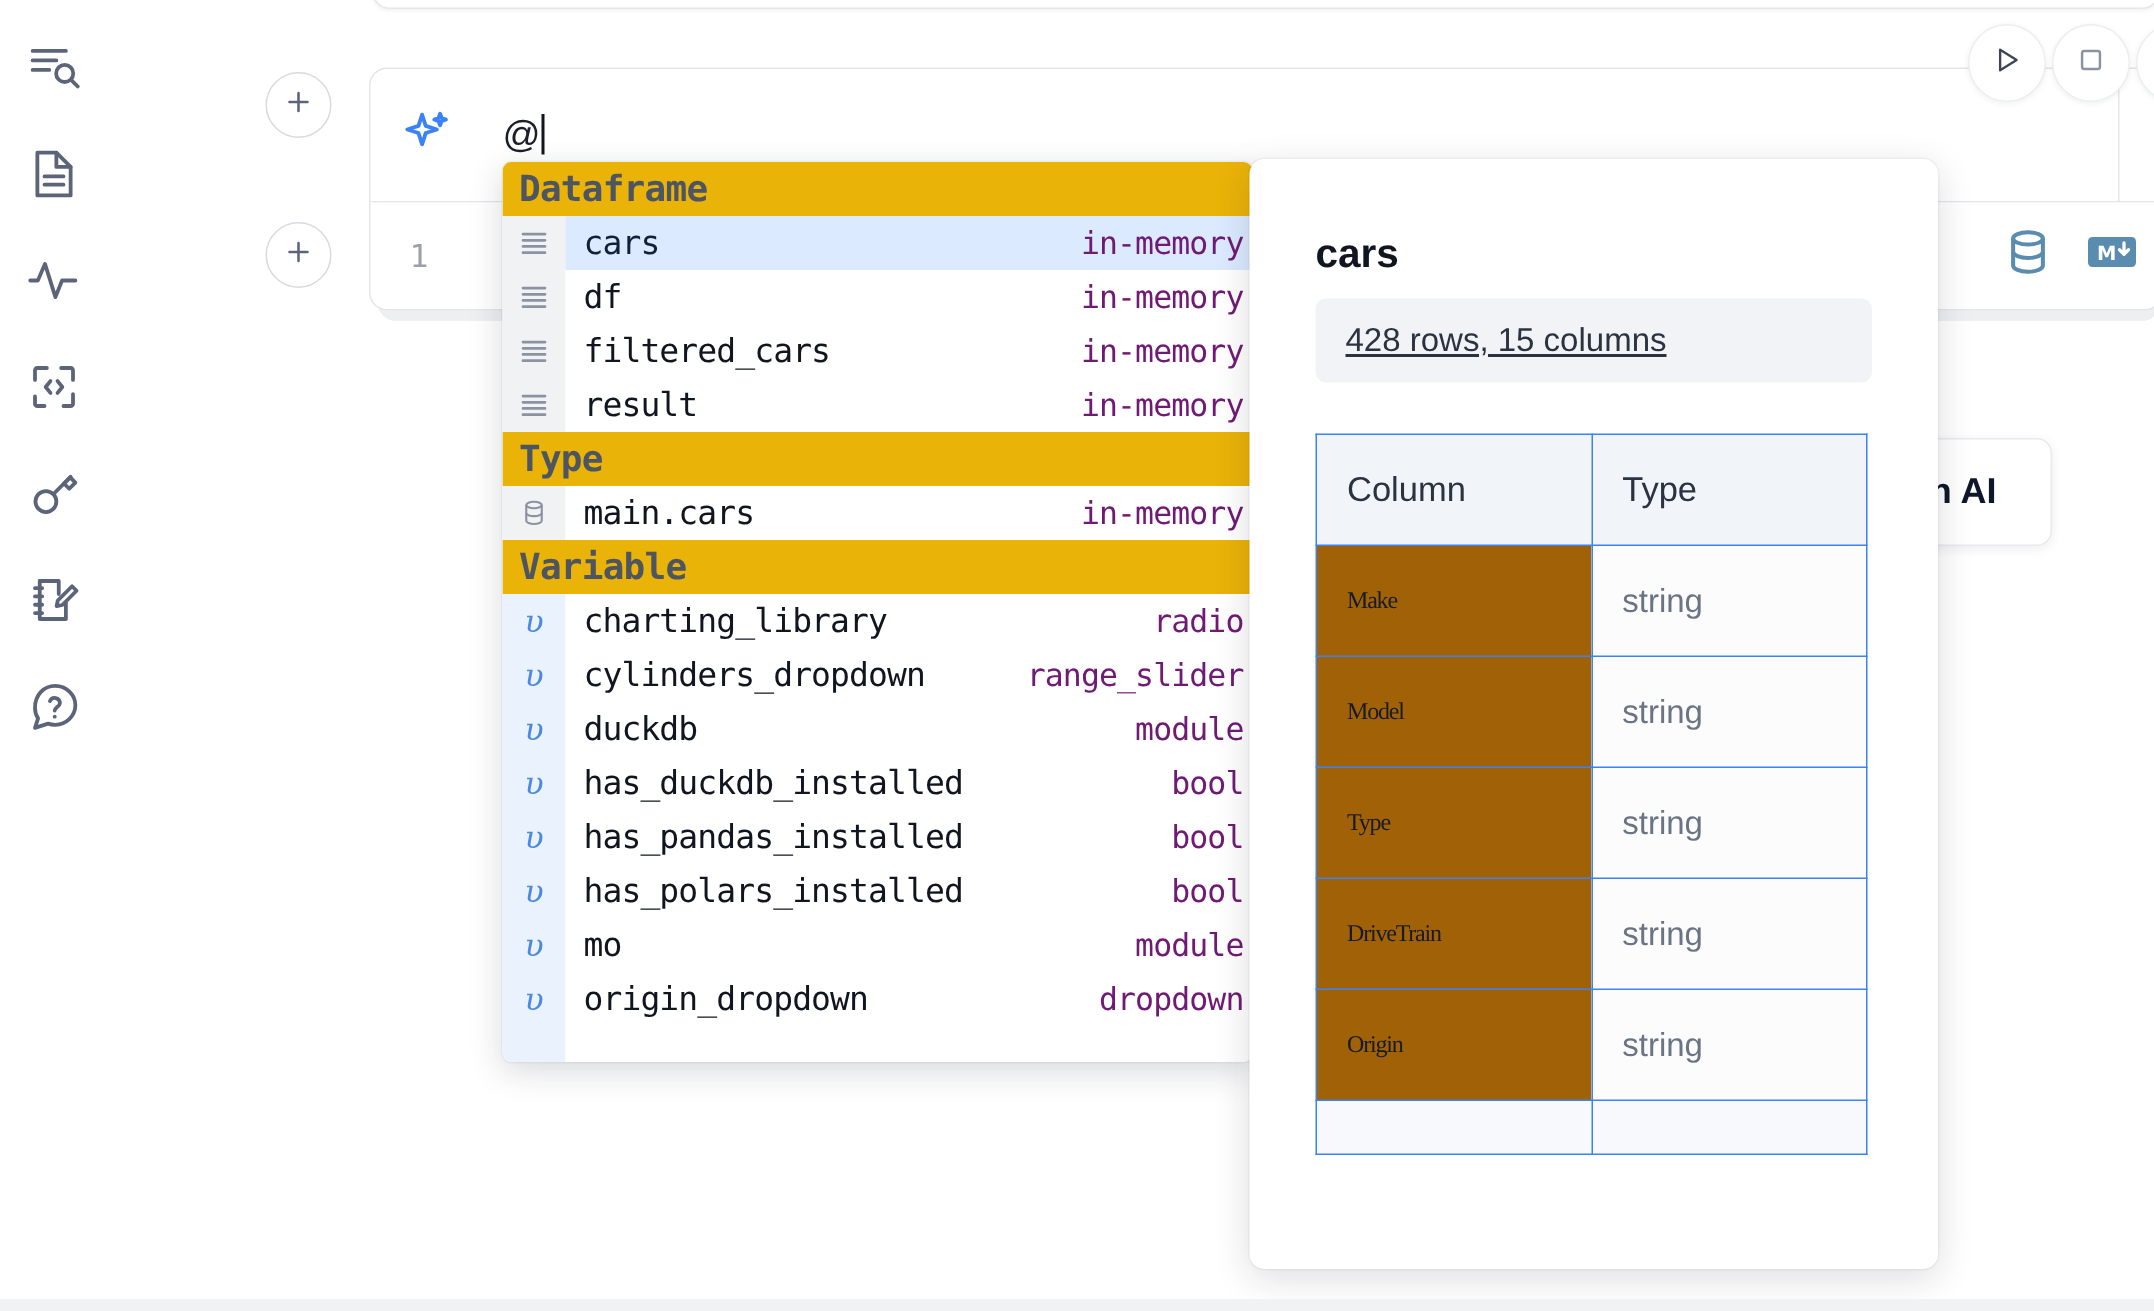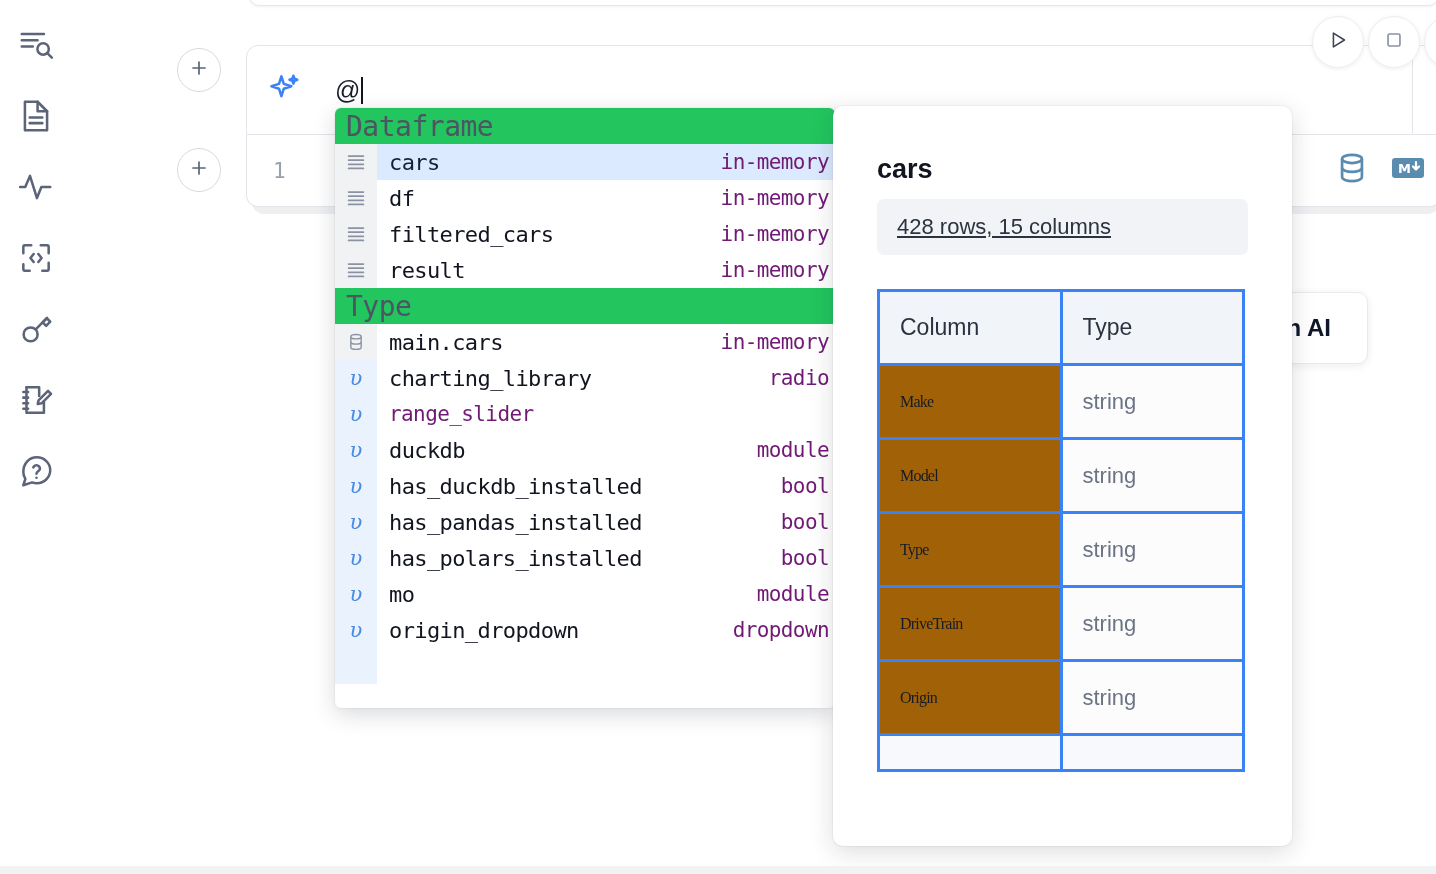--- a/index.html
+++ b/index.html
@@ -153,26 +153,27 @@
     left: 335px; top: 108px;
     width: 500px; height: 600px;
     background: #ffffff;
     border-radius: 6px;
     box-shadow: 0 6px 22px rgba(24,30,48,0.17), 0 0 0 1px rgba(24,30,48,0.04);
     overflow: hidden;
     font-family: "DejaVu Sans Mono", monospace;
   }
   .ac-section {
     height: 36px;
-    background: #22c55e;
+    background: #eab308;
     display: flex; align-items: center;
     padding-left: 11px;
-    font-size: 28px;
+    font-size: 24px;
     color: #4d5562;
     letter-spacing: -0.5px;
+    font-weight: bold;
   }
   .ac-row {
     height: 36px;
     display: flex; align-items: center;
     position: relative;
     cursor: pointer;
   }
   .ac-gutter {
     width: 42px; height: 36px;
     flex: none;
@@ -239,21 +240,21 @@
     color: #2c3340;
     margin-bottom: 34px;
     text-decoration: underline;
   }
   .pv-table {
     width: 368px;
     border-collapse: collapse;
     table-layout: fixed;
   }
   .pv-table th, .pv-table td {
-    border: 3px solid #3b82f6;
+    border: 1px solid #3b82f6;
     text-align: left;
     height: 74px;
     padding: 0 20px;
     vertical-align: middle;
   }
   .pv-table th {
     background: #f1f4f9;
     font-weight: 400;
     font-size: 23px;
     color: #2b3240;
@@ -488,34 +489,36 @@
               <ellipse cx="12" cy="5.6" rx="6.2" ry="2.6"></ellipse>
               <path d="M5.8 5.6v12.6c0 1.4 2.8 2.6 6.2 2.6s6.2-1.2 6.2-2.6V5.6"></path>
               <path d="M5.8 11.9c0 1.4 2.8 2.6 6.2 2.6s6.2-1.2 6.2-2.6"></path>
             </svg>
           </div>
           <div class="ac-body">
             <span class="ac-name">main.cars</span>
             <span class="ac-meta">in-memory</span>
           </div>
         </div>
+        <div class="ac-section">Variable</div>
         <div class="ac-row">
           <div class="ac-gutter var-g">
             <span class="var-glyph">υ</span>
           </div>
           <div class="ac-body">
             <span class="ac-name">charting_library</span>
             <span class="ac-meta">radio</span>
           </div>
         </div>
         <div class="ac-row">
           <div class="ac-gutter var-g">
             <span class="var-glyph">υ</span>
           </div>
           <div class="ac-body">
+            <span class="ac-name">cylinders_dropdown</span>
             <span class="ac-meta">range_slider</span>
           </div>
         </div>
         <div class="ac-row">
           <div class="ac-gutter var-g">
             <span class="var-glyph">υ</span>
           </div>
           <div class="ac-body">
             <span class="ac-name">duckdb</span>
             <span class="ac-meta">module</span>

